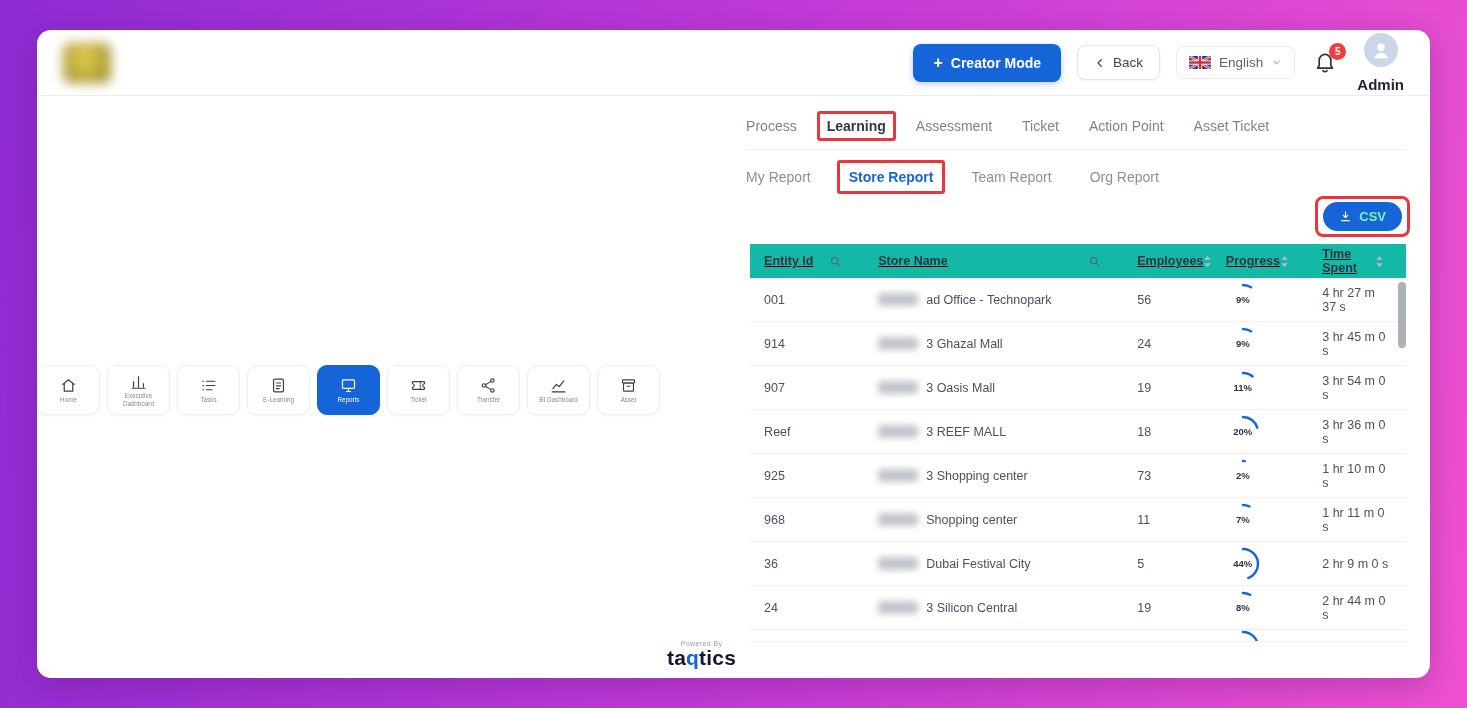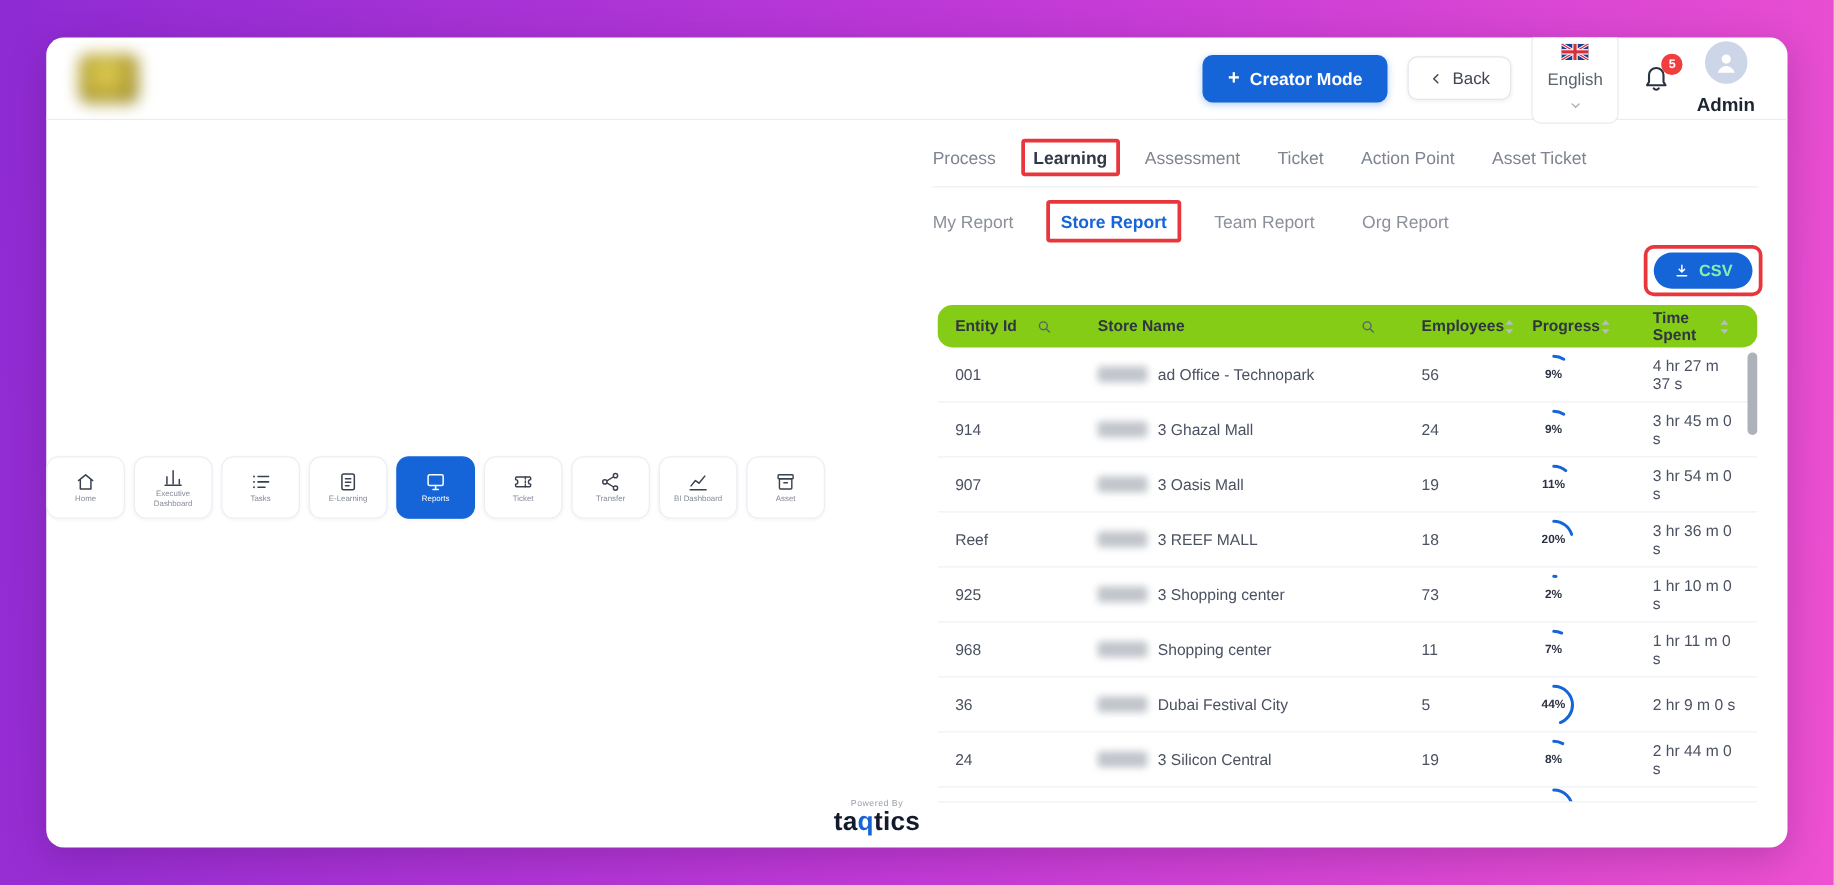--- a/index.html
+++ b/index.html
@@ -24,21 +24,21 @@
     background:radial-gradient(circle at 45% 40%, #e4d255 0%, #b7a437 55%, #8f8030 100%);
     filter:blur(6px); }
   .hdr-right { margin-left:auto; display:flex; align-items:center; gap:16px; }
   .btn-primary { background:#1565d8; color:#fff; border:none; border-radius:8px;
     padding:10px 20px; font-size:14px; font-weight:600; display:flex; align-items:center; gap:8px;
     cursor:pointer; font-family:inherit; box-shadow:0 2px 6px rgba(21,101,216,.3); }
   .btn-light { background:#fff; color:#3f4450; border:1px solid #e4e6ec; border-radius:8px;
     padding:9px 16px; font-size:13.5px; font-weight:500; display:flex; align-items:center; gap:7px;
     cursor:pointer; font-family:inherit; box-shadow:0 1px 3px rgba(20,30,60,.06); }
   .lang { border:1px solid #e9eaef; border-radius:8px; padding:8px 12px;
-    display:flex; align-items:center; gap:8px; font-size:13.5px; color:#5b6270; cursor:pointer; background:#fff;flex-direction:column; }
+    display:flex; align-items:center; gap:8px; font-size:13.5px; color:#5b6270; cursor:pointer; background:#fff; }
   .bell-wrap { position:relative; width:26px; height:26px; cursor:pointer; margin:0 2px; }
   .badge { position:absolute; top:-7px; right:-7px; min-width:17px; height:17px; border-radius:9px;
     background:#f03e3e; color:#fff; font-size:10px; font-weight:700;
     display:flex; align-items:center; justify-content:center; padding:0 4px; }
   .user { display:flex; align-items:center; gap:9px; cursor:pointer;flex-direction:column; }
   .avatar { width:34px; height:34px; border-radius:50%; background:#ccd6e8;
     display:flex; align-items:center; justify-content:center; overflow:hidden; }
   .user-name { font-size:15px; font-weight:600; color:#1d2432; }
   
   .body { flex:1; display:flex; min-height:0; }
@@ -69,21 +69,21 @@
     font-size:13px; font-weight:600; display:flex; align-items:center; gap:7px; cursor:pointer;
     font-family:inherit; position:relative; }
   
   .red-box { position:absolute; border:3px solid #e8363c; border-radius:3px; pointer-events:none; }
   .tab .red-box   { inset:-7px -10px; }
   .subtab .red-box{ inset:-9px -12px; }
   .btn-csv .red-box { inset:-6px -8px; border-radius:8px; }
   
   .table { flex:1; margin-top:13px; margin-left:4px; position:relative; min-height:0; overflow:hidden; }
   .grid { display:grid; grid-template-columns:17.4% 39.5% 13.5% 14.7% 14.9%; }
-  .thead { background:#84cc16; height:34px; align-items:center; border-radius:12px; }
+  .thead { background:#14b8a6; height:34px; align-items:center; border-radius:0;text-decoration:underline; }
   .th { display:flex; align-items:center; justify-content:space-between;
     font-size:12.5px; font-weight:700; color:#2f3642; padding:0 22px 0 14px; cursor:pointer; }
   .th svg { flex:0 0 auto; }
   .rows { overflow:hidden; height:calc(100% - 34px); }
   .tr { height:44px; align-items:center; border-bottom:1px solid #f0f1f5;
     font-size:12.5px; color:#4a5160; }
   .td { padding:0 14px; display:flex; align-items:center; }
   .blur { display:inline-block; width:40px; height:13px; background:#c2c6cc;
     border-radius:3px; filter:blur(3px); margin-right:8px; flex:0 0 auto; }
   .ring { position:relative; width:34px; height:34px; display:inline-flex;

